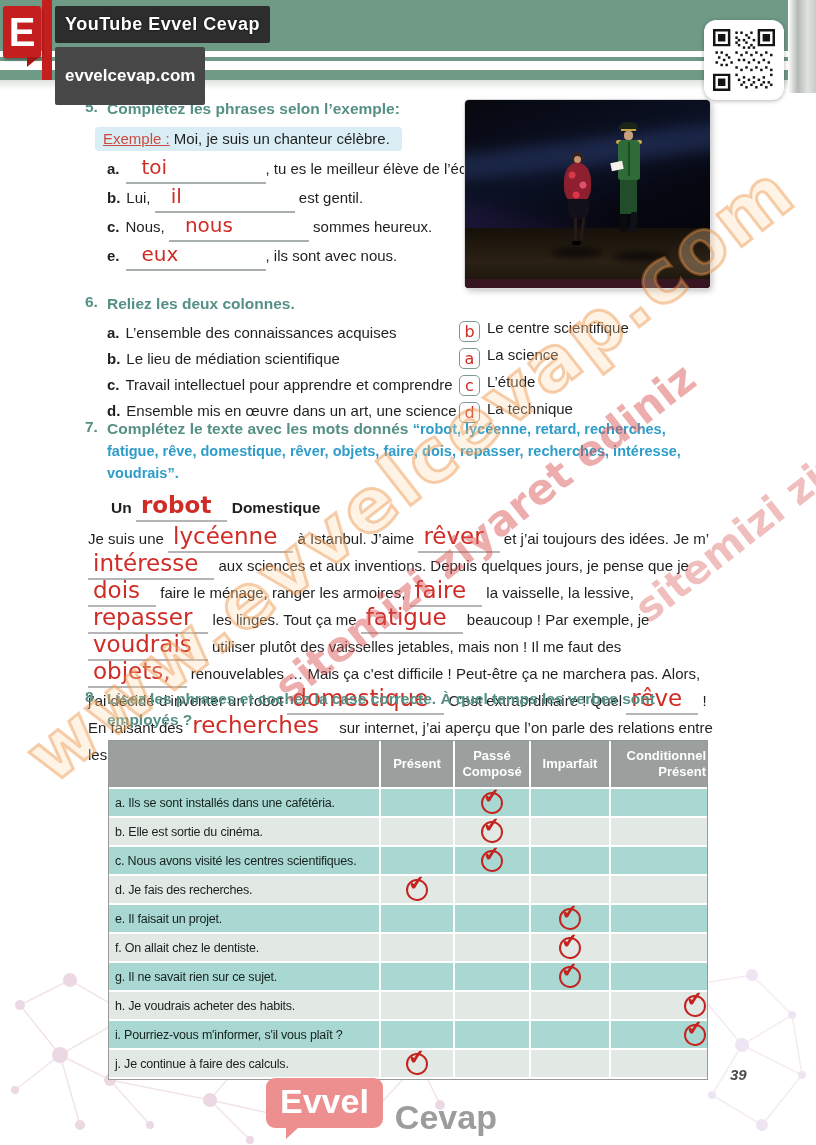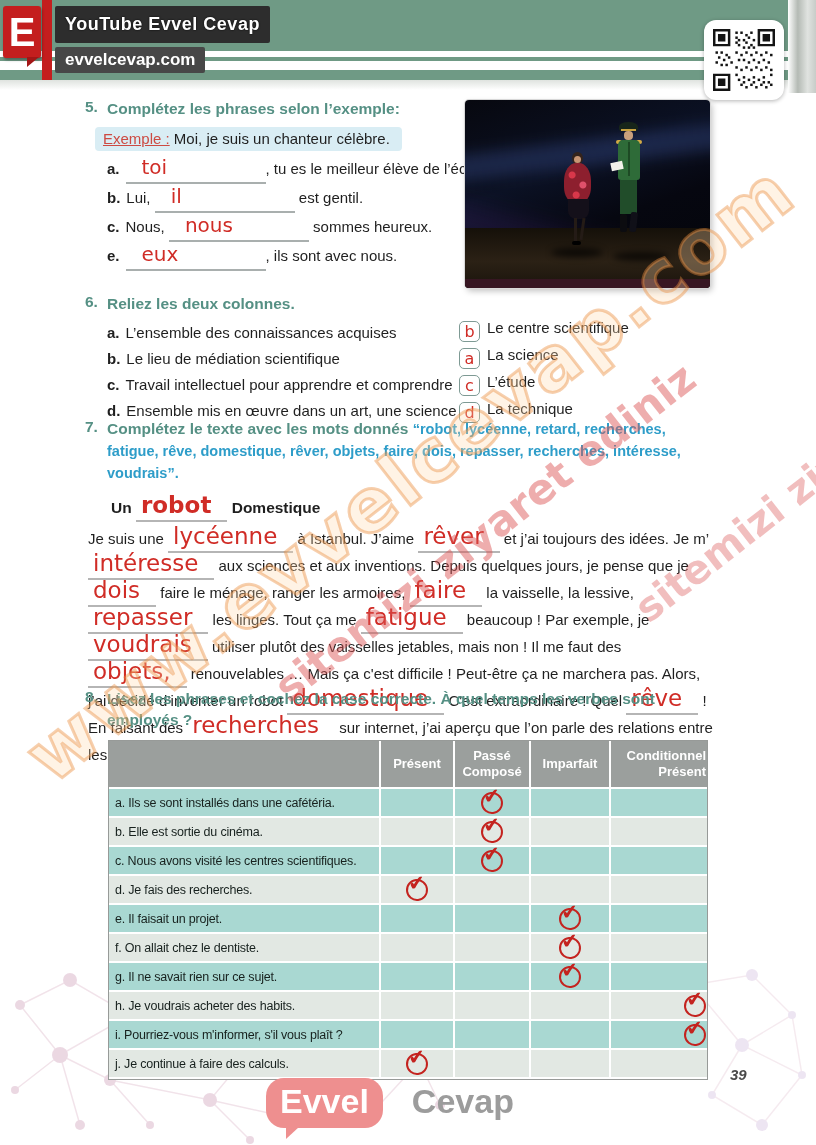--- a/index.html
+++ b/index.html
@@ -15,21 +15,21 @@
     background:linear-gradient(to right,#ffffff,#b4bab4 35%,#e0e3e0 70%,#c8ccc8);}
   .logo-e{position:absolute;left:3px;top:6px;width:38px;height:52px;background:#c41e1e;
     border-radius:3px;z-index:6;box-shadow:1px 2px 3px rgba(0,0,0,.35);
     color:#fff;font-weight:bold;font-size:40px;text-align:center;line-height:52px;}
   .logo-e::after{content:"";position:absolute;left:24px;bottom:-9px;width:0;height:0;
     border-top:10px solid #a31616;border-right:12px solid transparent;}
   .red-stripe{position:absolute;left:42px;top:0;width:10px;height:80px;background:#c41e1e;z-index:5;}
   .bar1{position:absolute;left:55px;top:6px;height:37px;padding:0 10px;background:#2d2d2d;z-index:6;
     color:#fff;font-weight:bold;font-size:18px;line-height:37px;letter-spacing:.5px;
     text-shadow:0 0 2px #000;border-radius:2px;}
-  .bar2{position:absolute;left:55px;top:47px;height:26px;padding:0 10px;background:#474747;z-index:6;
+  .bar2{position:absolute;left:55px;top:47px;height:26px;padding:16px 10px;background:#474747;z-index:6;
     color:#fff;font-weight:bold;font-size:17px;line-height:26px;border-radius:2px;}
   .qr{position:absolute;left:704px;top:20px;width:80px;height:80px;background:#fff;border-radius:12px;
     z-index:7;box-shadow:0 1px 4px rgba(0,0,0,.3);display:flex;align-items:center;justify-content:center;}
 
   
   .sec{position:absolute;left:85px;width:632px;z-index:2;font-size:15px;}
   .num{position:absolute;left:0;top:0;color:#559084;font-weight:bold;font-size:15.5px;}
   .sec h2{display:inline;margin:0;color:#559084;font-size:15.5px;font-weight:bold;}
   .titleline{margin-left:22px;line-height:21px;}
   .bluewords{color:#2e9dc9;font-size:14.5px;font-weight:bold;}
@@ -124,25 +124,25 @@
   .wm-red1{left:225px;top:508px;width:520px;text-align:center;font-size:42px;color:rgba(219,83,83,.48);}
   .wm-red2{left:585px;top:430px;width:520px;font-size:40px;color:rgba(219,83,83,.38);}
 
   
   .net{position:absolute;z-index:1;opacity:.55;}
   .net-l{left:0;top:945px;}
   .net-r{left:672px;top:955px;opacity:.4;}
 
   
   .f-logo{position:absolute;left:266px;top:1078px;z-index:6;}
-  .f-bubble{position:relative;display:inline-block;background:#ee8f8f;color:#fff;border-radius:18px;
+  .f-bubble{position:relative;display:inline-block;background:#ee8f8f;color:#fff;border-radius:9px;
     font-size:34px;font-weight:bold;padding:4px 14px 7px 14px;}
   .f-bubble::after{content:"";position:absolute;left:20px;bottom:-11px;width:0;height:0;
     border-top:12px solid #ee8f8f;border-right:13px solid transparent;}
-  .f-cevap{display:inline-block;margin-left:29px;color:#9c9c9c;font-size:34px;font-weight:bold;vertical-align:top;padding-top:4px;}
+  .f-cevap{display:inline-block;margin-left:12px;color:#9c9c9c;font-size:34px;font-weight:bold;vertical-align:top;padding-top:20px;}
   .f-page{position:absolute;left:730px;top:1066px;font-size:15px;font-weight:bold;font-style:italic;color:#4a4a4a;z-index:6;}
 </style>
 </head>
 <body>
 
 <div class="page">
 
   <div class="hdr-band"></div>
   <div class="hdr-edge"></div>
   <div class="logo-e"><span>E</span></div>

